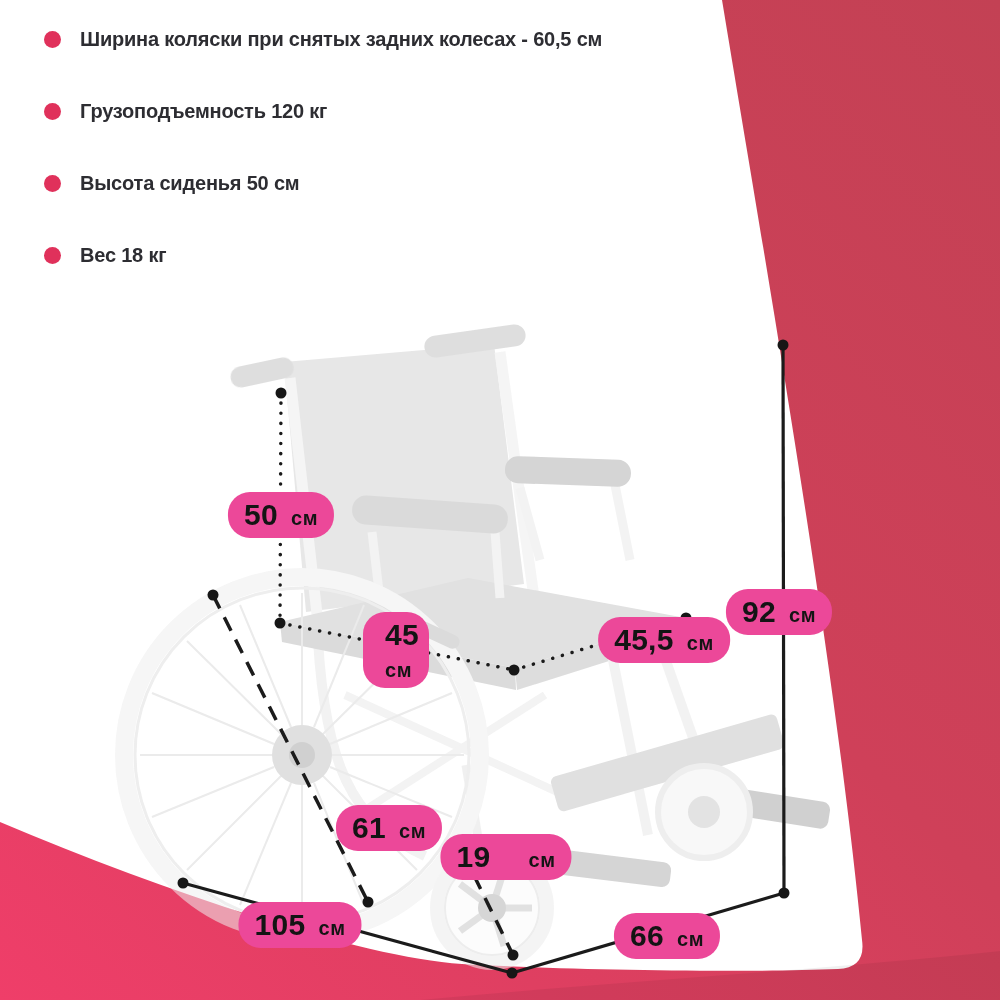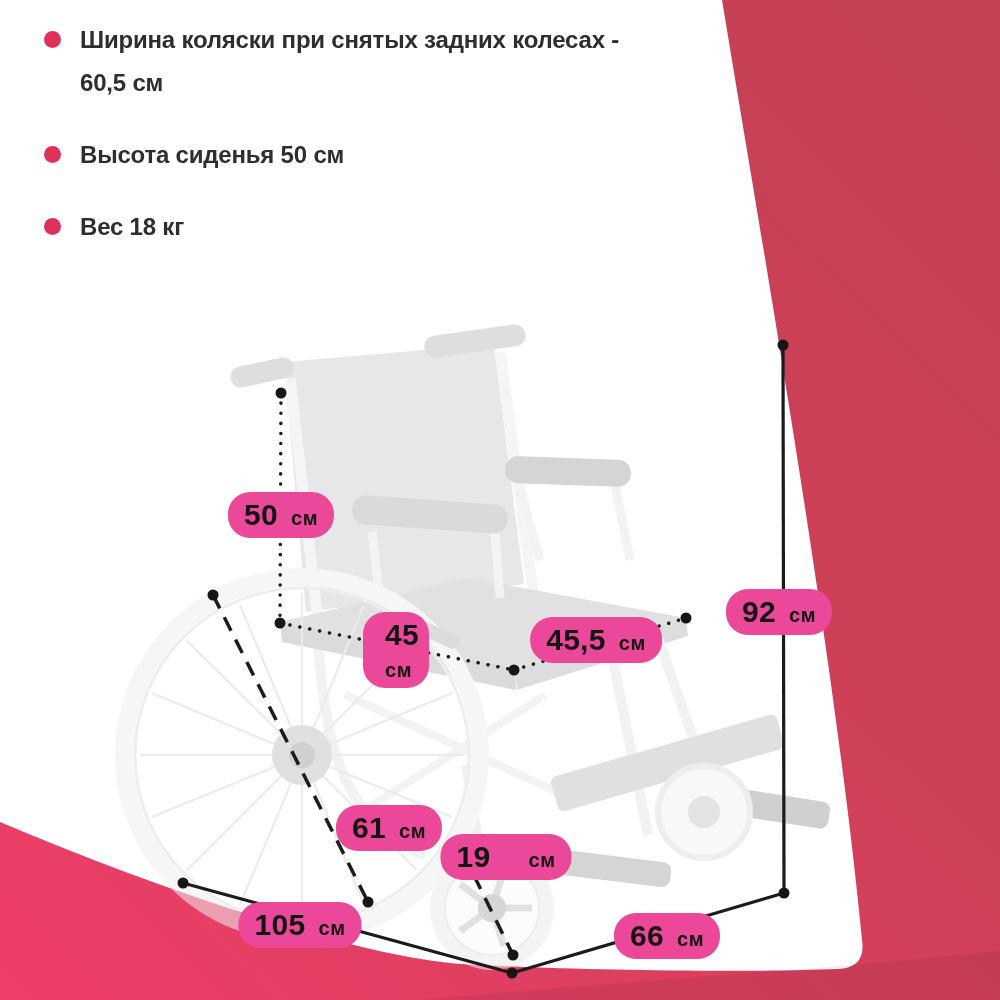--- a/index.html
+++ b/index.html
@@ -5,21 +5,21 @@
   html,body{margin:0;padding:0;background:#fff;}
   .canvas{
     position:relative;width:1000px;height:1000px;overflow:hidden;
     background:#ffffff;font-family:"Liberation Sans", sans-serif;
   }
   svg.layer{position:absolute;left:0;top:0;width:1000px;height:1000px;}
   
   .features{position:absolute;left:44px;top:18px;width:612px;list-style:none;margin:0;padding:0;}
   .features li{
     position:relative;padding-left:36px;margin-bottom:29px;
-    font-size:24px;line-height:43px;font-weight:600;color:#2d2d32;letter-spacing:-0.2px;
+    font-size:20px;line-height:43px;font-weight:600;color:#2d2d32;letter-spacing:-0.2px;
   }
   .features .dot{
     position:absolute;left:0;top:13px;width:17px;height:17px;border-radius:50%;
     background:#e0315b;
   }
   
   .dim{
     position:absolute;transform:translate(-50%,-50%);
     background:#ec4899;border-radius:22px;padding:6px 16px;
     display:flex;align-items:baseline;gap:7px;white-space:nowrap;
@@ -143,37 +143,41 @@
     </g>
   </svg>
 
   <ul class="features">
     <li>
       <span class="dot"></span>
       <span>Ширина коляски при снятых задних колесах - 60,5 см</span>
     </li>
     <li>
       <span class="dot"></span>
+      <span>Грузоподъемность 120 кг</span>
+    </li>
+    <li>
+      <span class="dot"></span>
       <span>Высота сиденья 50 см</span>
     </li>
     <li>
       <span class="dot"></span>
       <span>Вес 18 кг</span>
     </li>
   </ul>
 
   <div class="dim" style="left:281px;top:515px;">
     <span class="num">50</span>
     <span class="unit">см</span>
   </div>
   <div class="dim" style="left:396px;top:650px;flex-direction:column;">
     <span class="num">45</span>
     <span class="unit">см</span>
   </div>
-  <div class="dim" style="left:596px;top:640px;">
+  <div class="dim" style="left:664px;top:640px;">
     <span class="num">45,5</span>
     <span class="unit">см</span>
   </div>
   <div class="dim" style="left:779px;top:612px;">
     <span class="num">92</span>
     <span class="unit">см</span>
   </div>
   <div class="dim" style="left:389px;top:828px;">
     <span class="num">61</span>
     <span class="unit">см</span>

